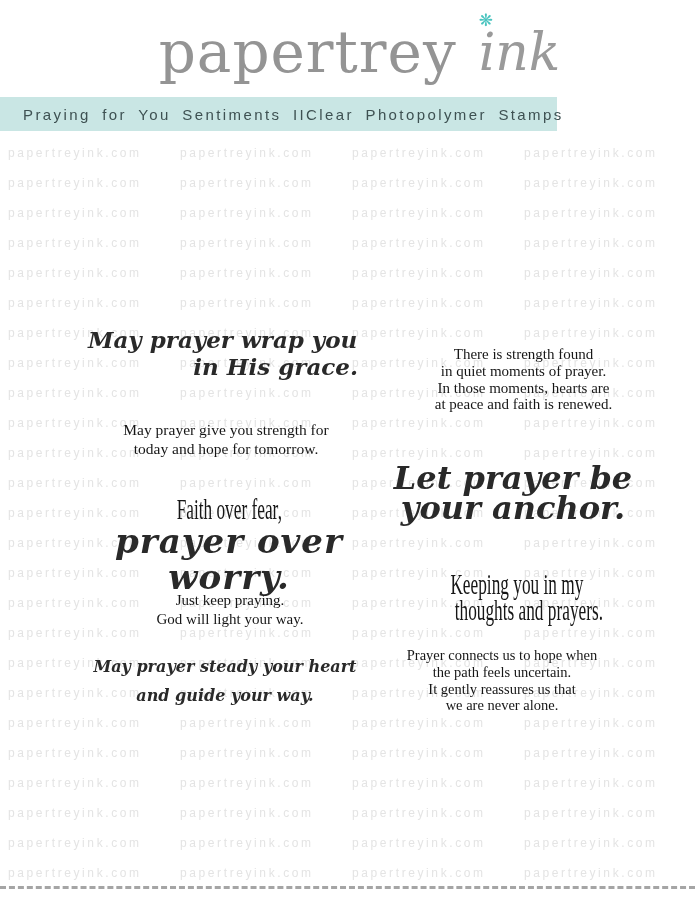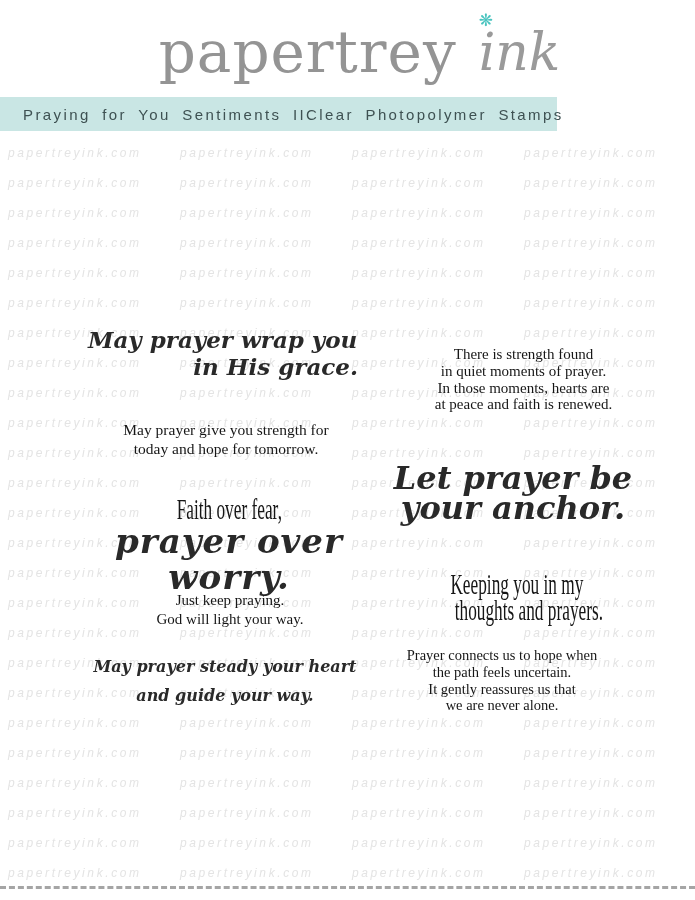--- a/index.html
+++ b/index.html
@@ -37,21 +37,21 @@
   .banner{
     position:absolute;top:97px;left:0;width:557px;height:34px;
     background:var(--accent);
     display:flex;align-items:center;justify-content:space-between;
     padding:0 23px;color:var(--banner-text);
     font-size:15px;letter-spacing:2.4px;word-spacing:5px;white-space:nowrap;
   }
   
   .watermark{
     position:absolute;top:138px;left:0;width:695px;height:752px;
-    overflow:hidden;pointer-events:none;font-style:italic;
+    overflow:hidden;pointer-events:none;
   }
   .wm-row{
     height:30px;line-height:30px;display:flex;padding-left:8px;
   }
   .wm-cell{
     flex:0 0 172px;color:var(--wm);font-size:12px;letter-spacing:2.6px;
     white-space:nowrap;
   }
   
   .sentiment{position:absolute;color:var(--ink);}

